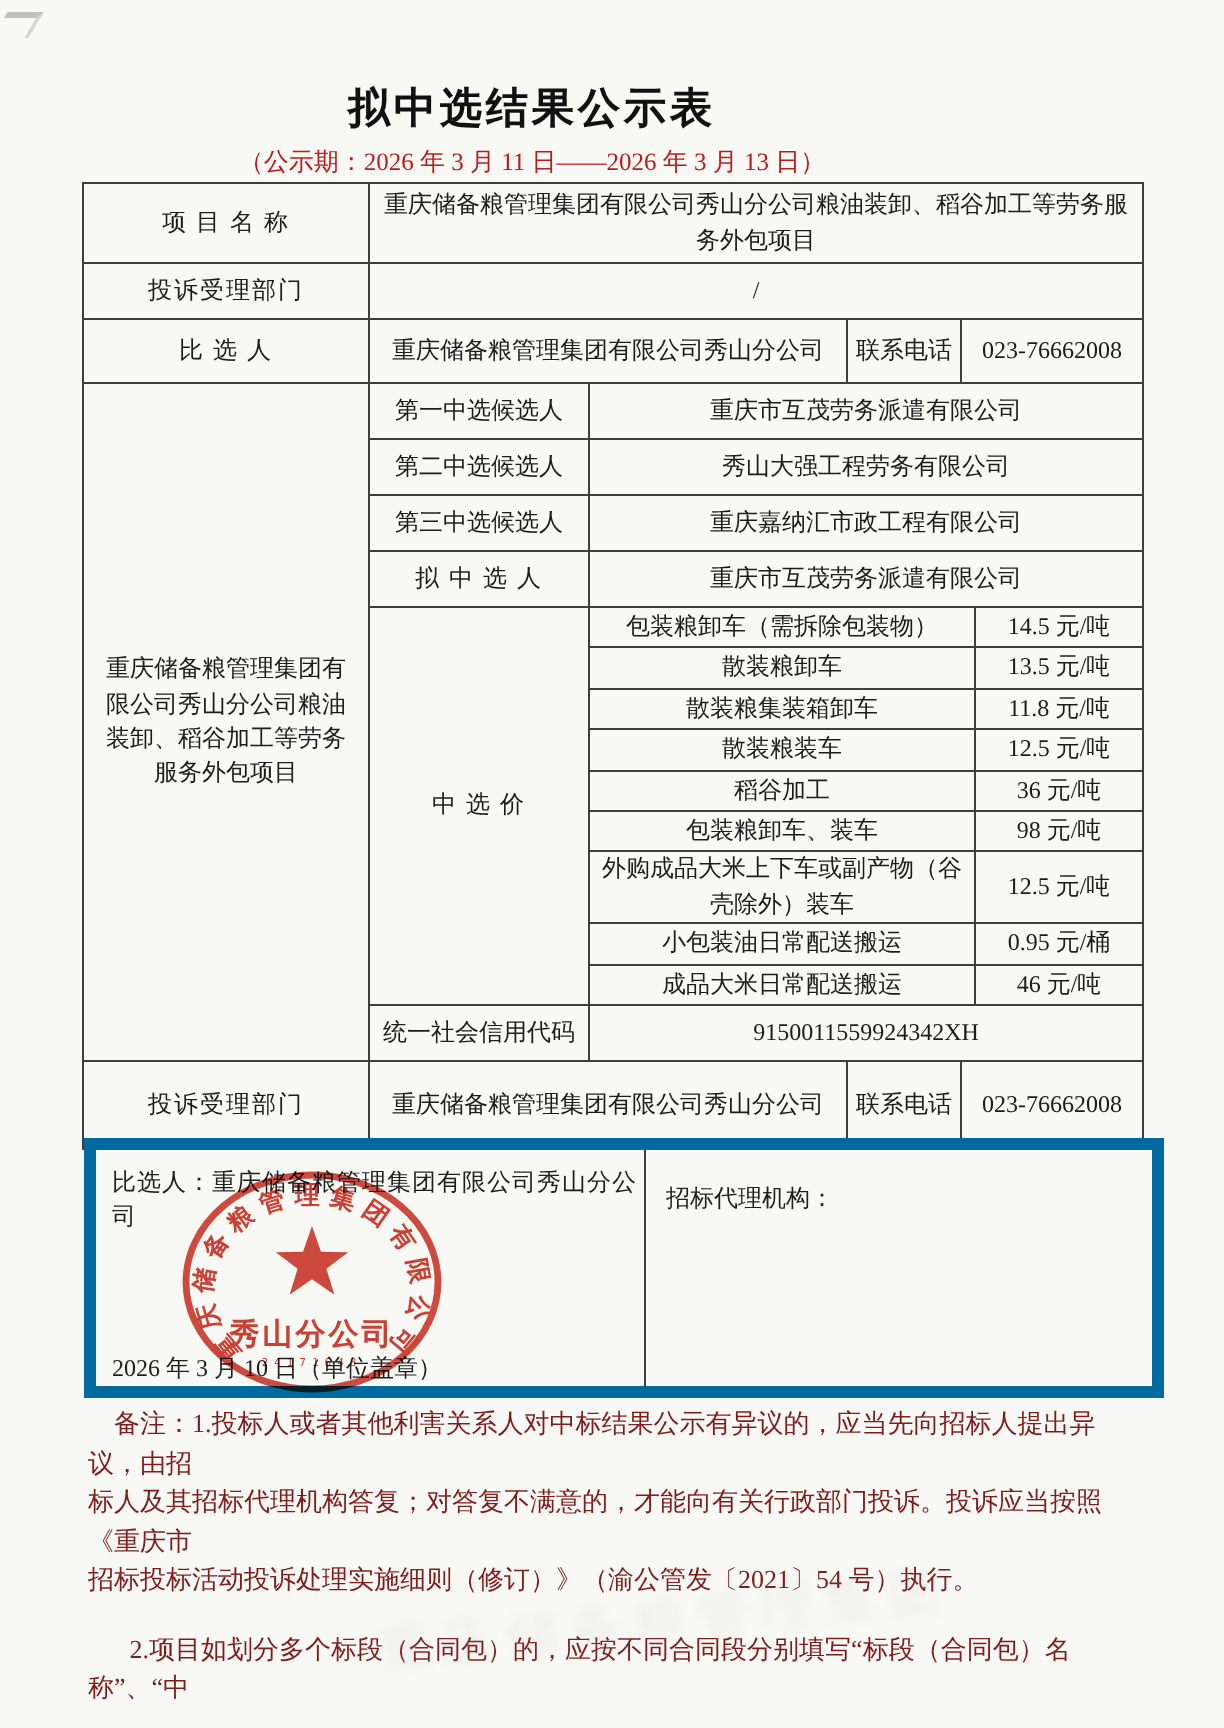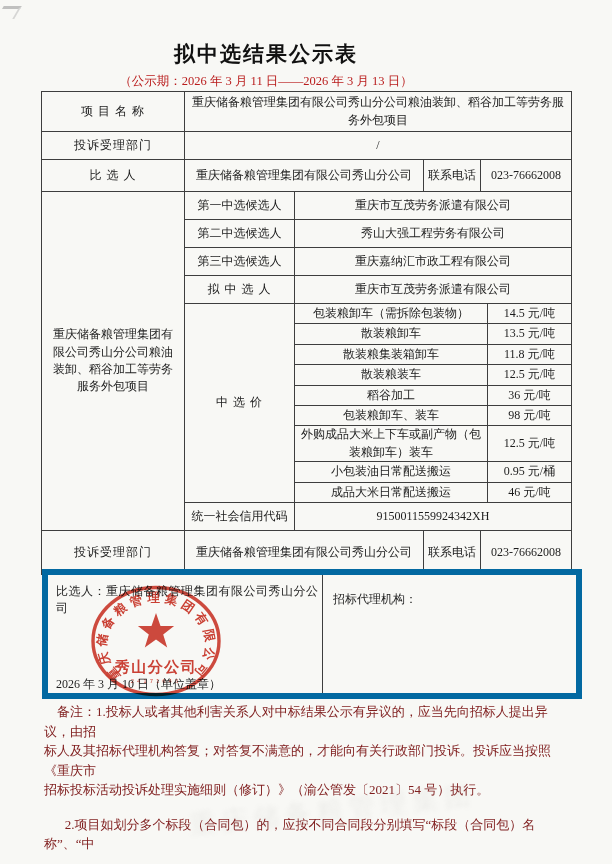--- a/index.html
+++ b/index.html
@@ -118,21 +118,21 @@
   </tr>
   <tr style="height:20px">
     <td colspan="3" class="price-item">稻谷加工</td>
     <td>36 元/吨</td>
   </tr>
   <tr style="height:20px">
     <td colspan="3" class="price-item">包装粮卸车、装车</td>
     <td>98 元/吨</td>
   </tr>
   <tr style="height:34px">
-    <td colspan="3" class="price-item">外购成品大米上下车或副产物（包装粮卸车）装车</td>
+    <td colspan="3" class="price-item">外购成品大米上下车或副产物（谷壳除外）装车</td>
     <td>12.5 元/吨</td>
   </tr>
   <tr style="height:20px">
     <td colspan="3" class="price-item">小包装油日常配送搬运</td>
     <td>0.95 元/桶</td>
   </tr>
   <tr style="height:20px">
     <td colspan="3" class="price-item">成品大米日常配送搬运</td>
     <td>46 元/吨</td>
   </tr>

